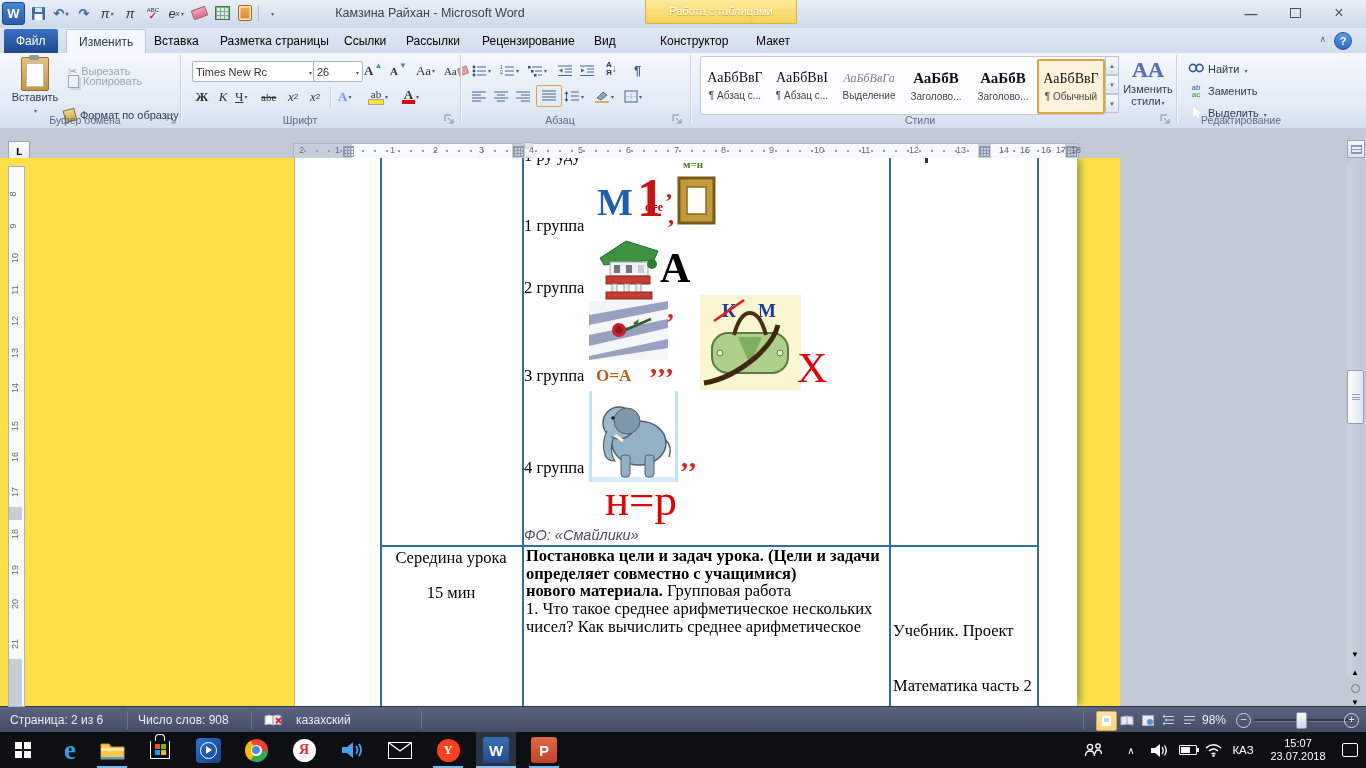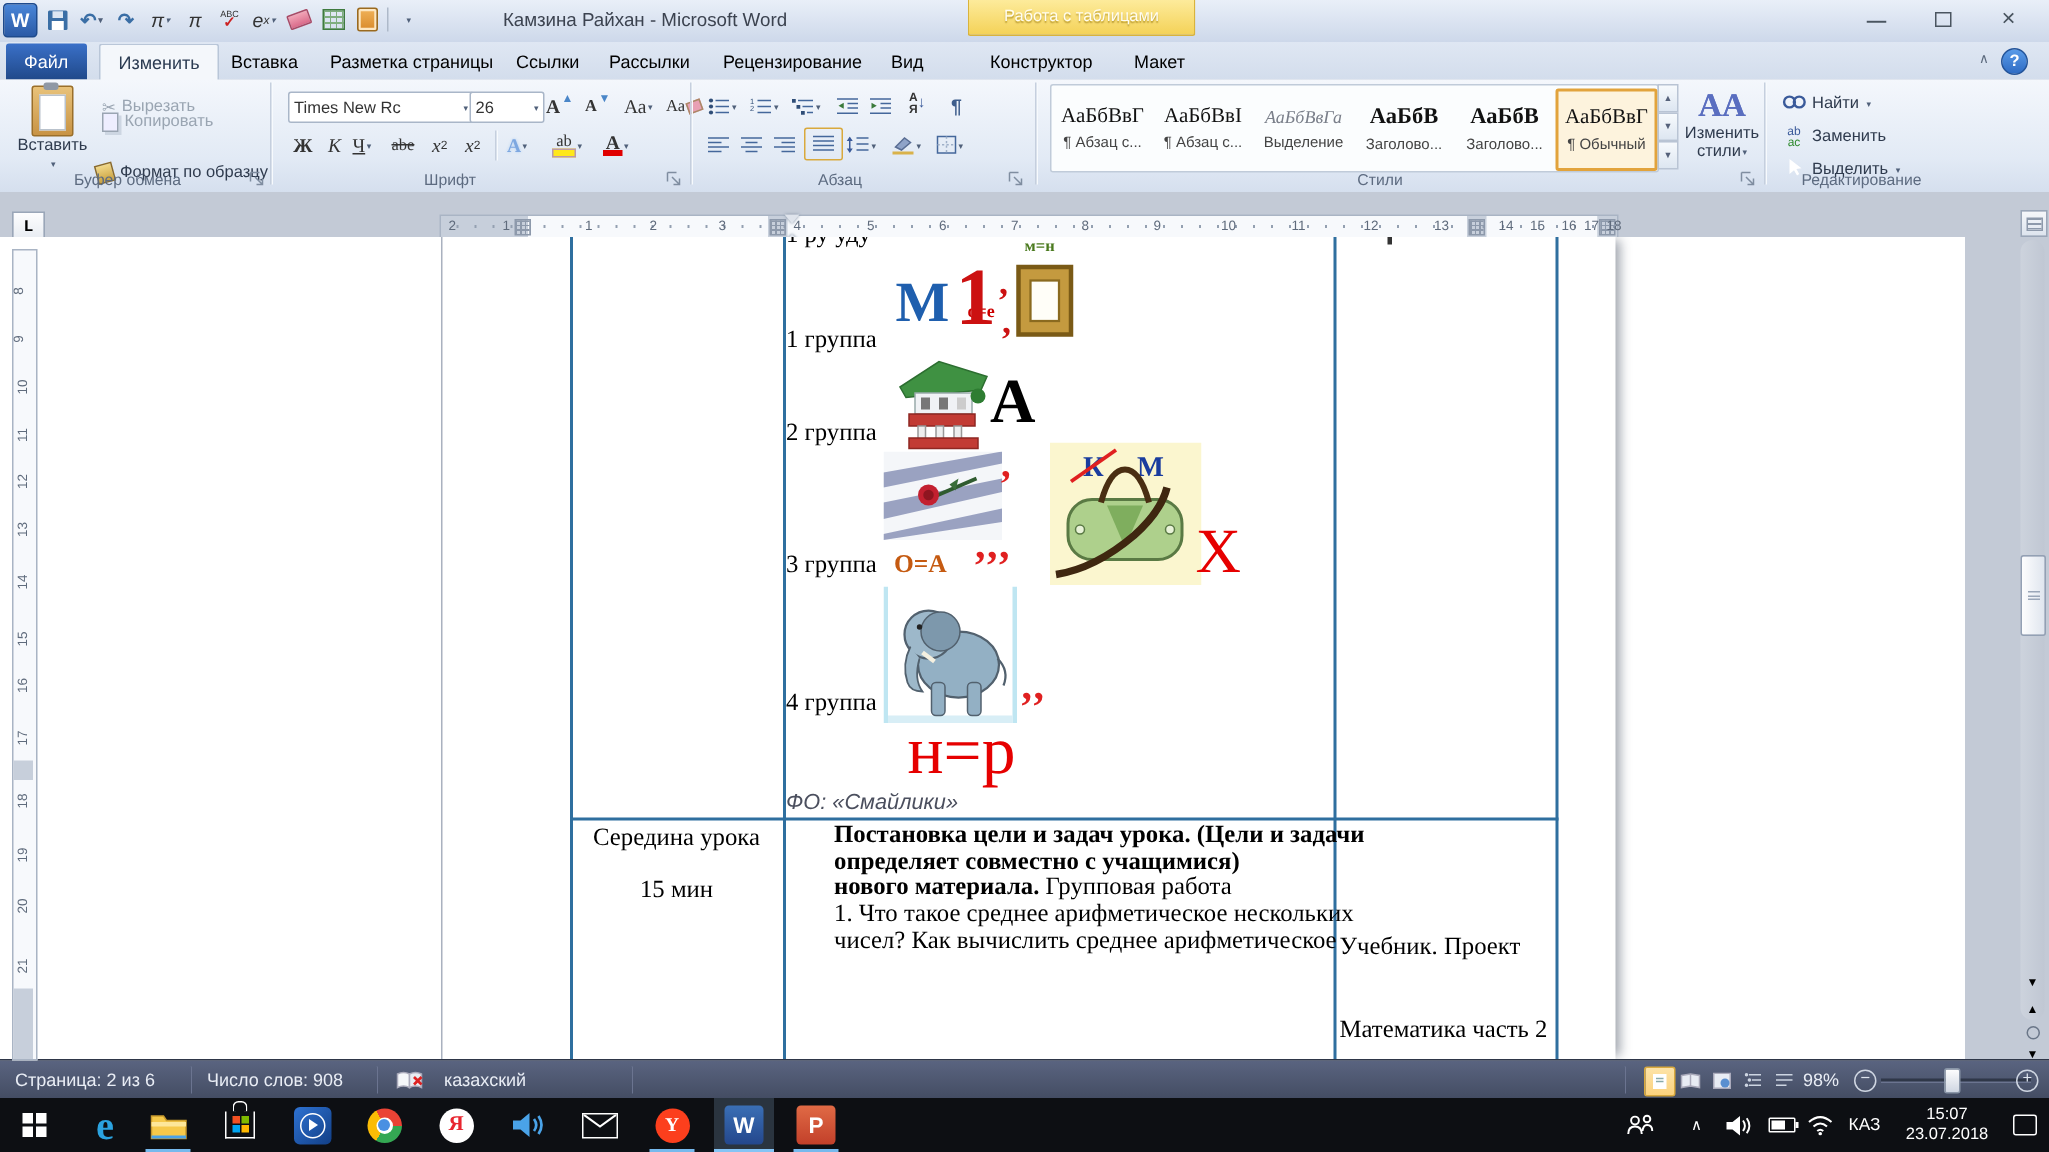--- a/index.html
+++ b/index.html
@@ -85,21 +85,21 @@
   .hseg.gray{background-color:#c7cfdb;}
   .rnum{position:absolute;top:1px;font-size:9px;color:#5f6b7c;}
   .rgrid{position:absolute;top:2px;width:9px;height:9px;border:1px solid #8d99ab;
     background:repeating-linear-gradient(#8d99ab 0 1px,transparent 1px 3px),
                repeating-linear-gradient(90deg,#8d99ab 0 1px,transparent 1px 3px);}
   .vruler{position:absolute;left:8px;top:166px;width:15px;height:539px;background:#f7f9fc;border:1px solid #a9b4c4;}
   .vnum{position:absolute;left:1px;font-size:9px;color:#5f6b7c;transform:rotate(-90deg);}
   .vgray{position:absolute;left:0;width:13px;background:#c7cfdb;}
 
   
-  .docarea{position:absolute;left:0;top:158px;width:1310px;height:548px;background:#ffffff;overflow:hidden;}
+  .docarea{position:absolute;left:0;top:158px;width:1120px;height:548px;background:#fde047;overflow:hidden;}
   .page{position:absolute;left:295px;top:0;width:782px;height:548px;background:#fff;
     box-shadow:5px 0 7px -2px rgba(40,50,70,.45), -1px 0 0 #aab2c0;}
   .tline{position:absolute;background:#2f6f9f;}
   .doc-text{font-family:"Liberation Serif",serif;font-size:16.5px;color:#000;white-space:nowrap;}
   .grp{position:absolute;font-family:"Liberation Serif",serif;font-size:16.5px;color:#000;}
   .clipline{position:absolute;overflow:hidden;height:8px;}
   #col2text .l{line-height:17.7px;}
   #col2text .b{font-weight:bold;}
   #col3text div{line-height:19.3px;margin-top:36px;}
 
@@ -653,21 +653,21 @@
         <path d="M26 44 L34 50" stroke="#f5f0e0" stroke-width="3"></path>
         <path d="M76 48 Q84 56 80 66" fill="none" stroke="#52616e" stroke-width="1.5"></path>
       </svg></div>
     <div class="grp" style="left:524px;top:300px;">4 группа</div>
     <div class="abs serif" style="left:681px;top:284px;font-size:28px;font-weight:bold;color:#e02020;letter-spacing:1px;">,,</div>
     <div class="abs serif" style="left:605px;top:318px;font-size:45px;color:#e60000;line-height:48px;">н=р</div>
     <div class="abs" style="left:524px;top:369px;font-size:14.5px;font-style:italic;color:#4b4f5e;">ФО: «Смайлики»</div>
 
     <div class="abs doc-text" style="left:382px;top:390px;width:138px;text-align:center;">Середина урока</div>
     <div class="abs doc-text" style="left:382px;top:425px;width:138px;text-align:center;">15 мин</div>
-    <div class="abs doc-text" id="col2text" style="left:526px;top:389px;width:362px;margin-left:30px;">
+    <div class="abs doc-text" id="col2text" style="left:526px;top:389px;width:362px;">
         <div class="l"><span class="b">Постановка цели и задач урока.  (Цели и задачи</span></div>
         <div class="l"><span class="b">определяет совместно с учащимися)</span></div>
         <div class="l"><span class="b">нового материала.</span><span> Групповая работа</span></div>
         <div class="l"><span>1. Что такое среднее арифметическое нескольких</span></div>
         <div class="l"><span>чисел? Как вычислить среднее арифметическое</span></div>
       </div>
     <div class="abs doc-text" id="col3text" style="left:893px;top:427px;width:142px;">
         <div>Учебник. Проект</div>
         <div>Математика часть 2</div>
         <div>6 класс</div>

